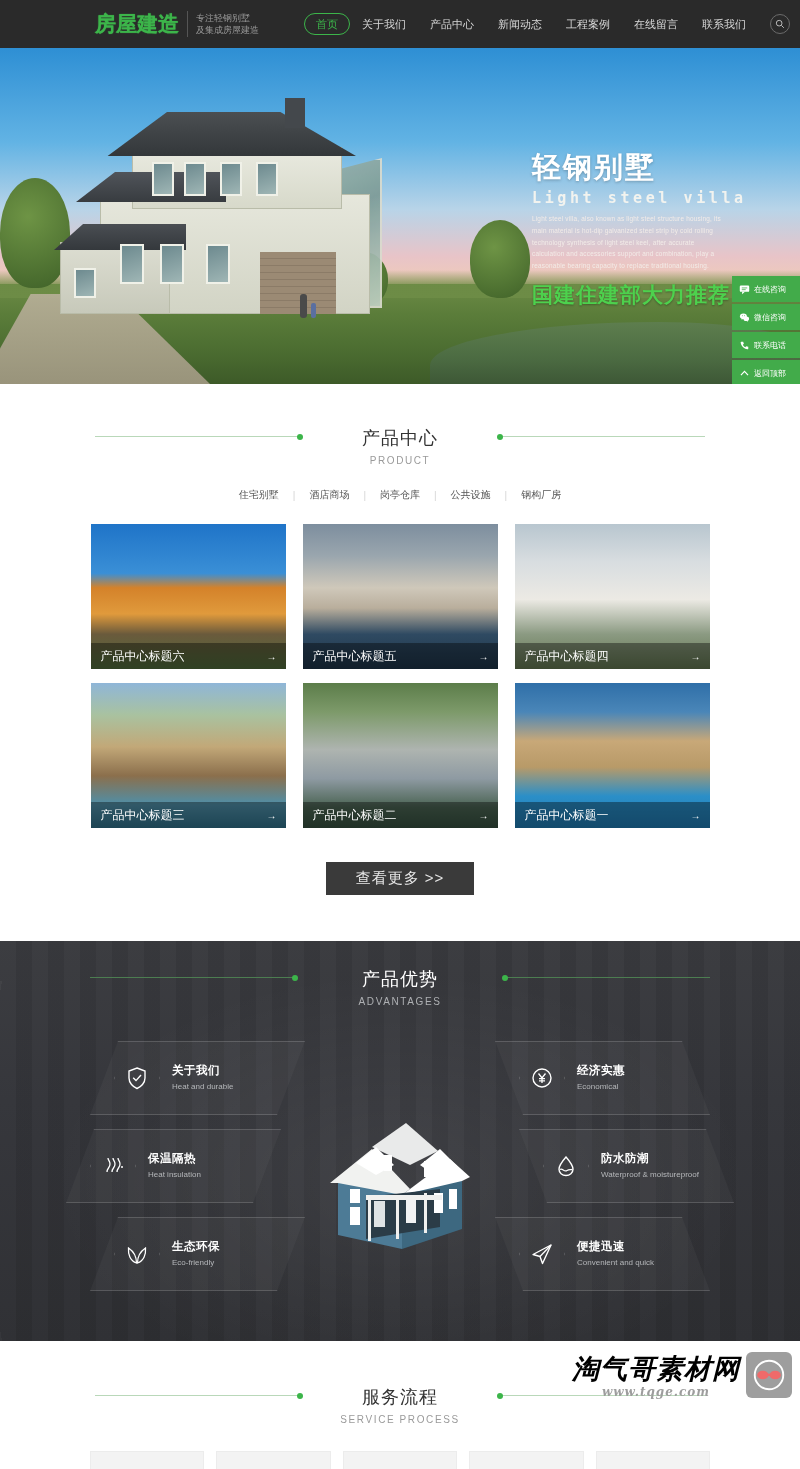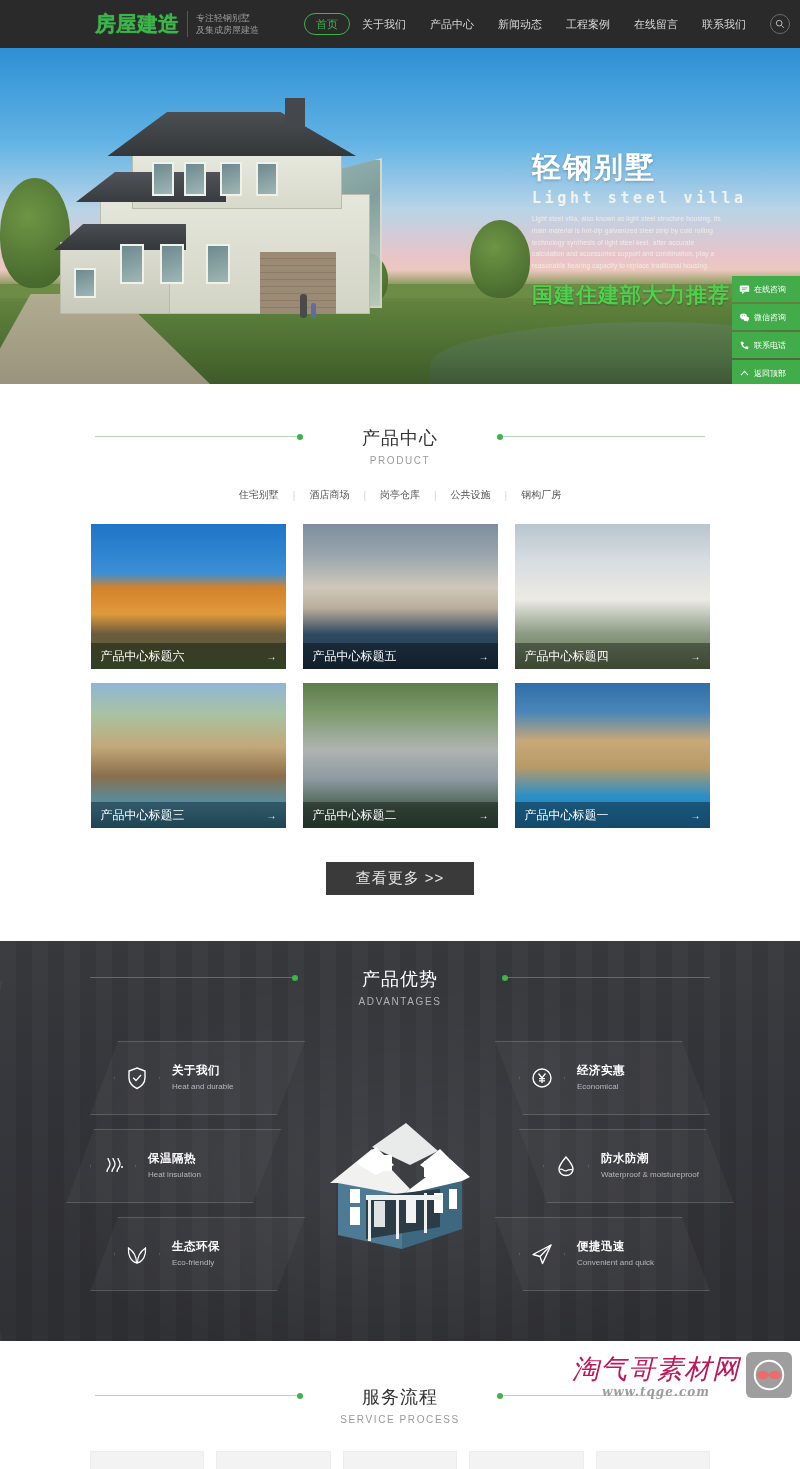--- a/index.html
+++ b/index.html
@@ -270,21 +270,21 @@
     background:#f3f3f3; height:70px; border:1px solid #ececec;
     display:flex; align-items:flex-start; justify-content:center; padding-top:18px;
   }
   .svc-ico { color:#2fa63c; }
   .watermark {
     position:absolute; right:8px; top:10px; display:flex; align-items:center;
     gap:6px; z-index:10;
   }
   .wm-text { text-align:center; }
   .wm-cn {
-    font-size:27px; font-weight:normal; color:#be185d; letter-spacing:1px;
+    font-size:27px; font-weight:bold; color:#000000; letter-spacing:1px;
     font-family:"DejaVu Sans",sans-serif; font-style:italic;
   }
   .wm-en { font-size:12px; color:#9d9d9d; font-style:italic; font-weight:bold;
     letter-spacing:1px; font-family:"DejaVu Serif",serif; margin-top:-2px; }
   .wm-logo {
     width:46px; height:46px; background:#9e9e9e; border-radius:6px;
     display:flex; align-items:center; justify-content:center;
   }
 </style>
 </head>

